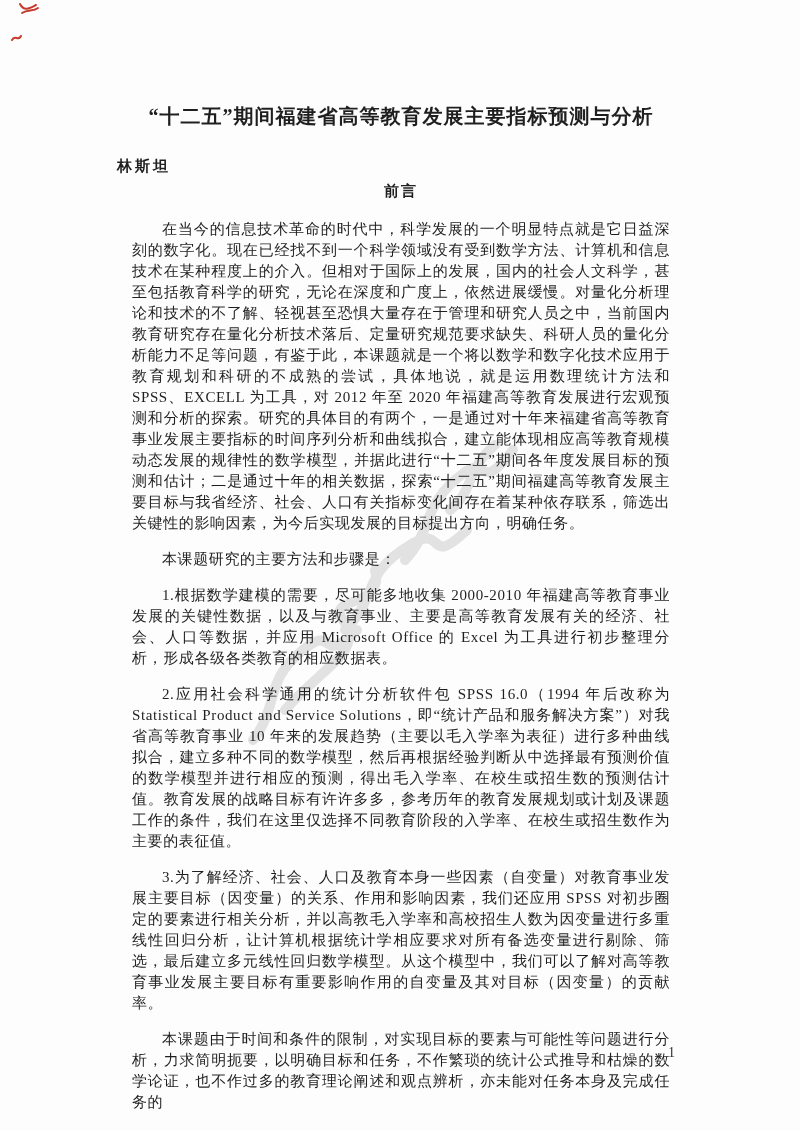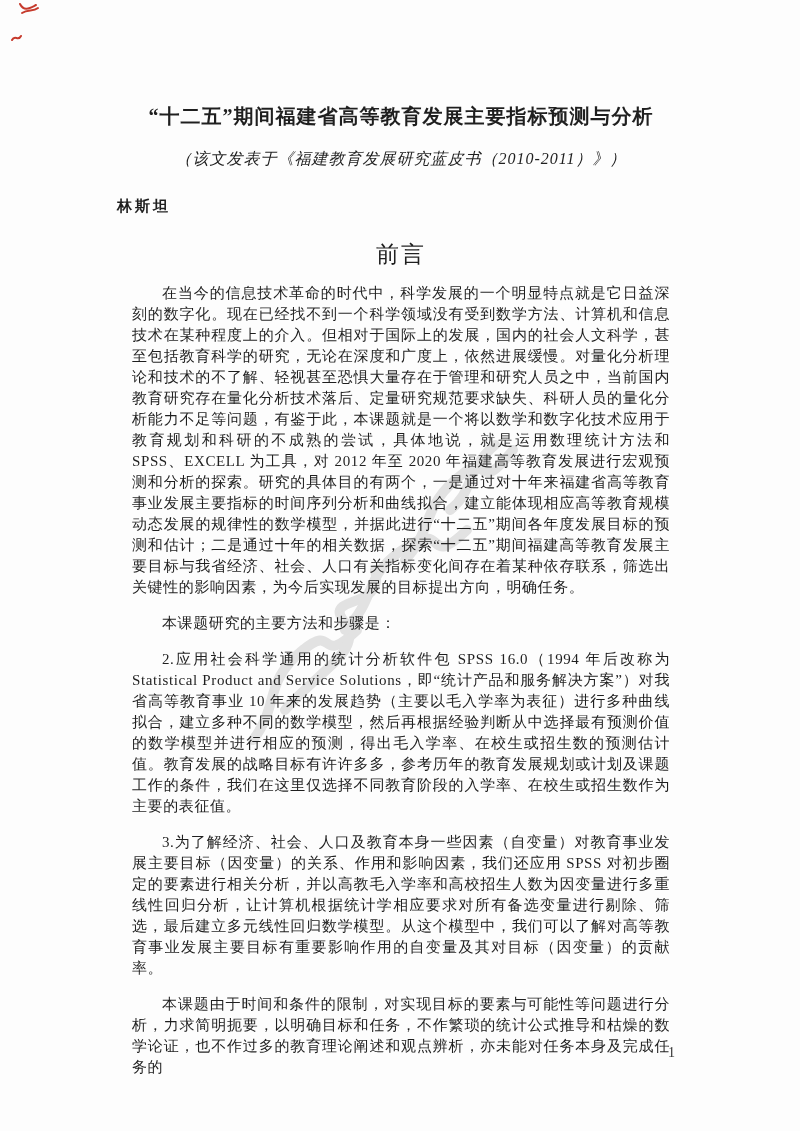--- a/index.html
+++ b/index.html
@@ -35,25 +35,25 @@
   }
   .author {
     margin-top: 26px;
     text-align: left;
     font-size: 15px;
     line-height: 21px;
     font-weight: bold;
     letter-spacing: 3px;
   }
   .section-heading {
-    margin-top: 24px;
+    margin-top: 0;
     text-align: center;
-    font-size: 23px;
+    font-size: 15px;
     line-height: 27px;
-    font-weight: normal;
+    font-weight: bold;
     letter-spacing: 2px;
     font-family: "Liberation Sans", "DejaVu Sans", sans-serif;
   }
   .body-text {
     margin-top: 11px;
     font-size: 15px;
     line-height: 21px;
     text-align: justify;
     text-justify: inter-ideograph;
     letter-spacing: 0.6px;
@@ -87,27 +87,27 @@
       <path d="M28 330 C55 295, 38 272, 78 240 C 112 212, 92 258, 132 220"></path>
       <path d="M60 300 C100 255, 140 240, 118 210 C 100 185, 160 200, 150 160"></path>
       <path d="M120 220 C155 185, 135 165, 185 135 C 222 112, 200 160, 242 120"></path>
       <path d="M180 150 C210 118, 195 95, 240 62 C 265 45, 252 85, 288 40"></path>
       <path d="M225 100 C250 80, 240 60, 270 35"></path>
     </g>
   </svg>
 
   <div class="content">
     <div class="title">“十二五”期间福建省高等教育发展主要指标预测与分析</div>
-    <div class="subtitle">（该文发表于《福建教育发展研究蓝皮书（2010-2011）》）</div>
     <div class="author">林斯坦</div>
     <div class="section-heading">前言</div>
 
     <div class="body-text">
       <p>在当今的信息技术革命的时代中，科学发展的一个明显特点就是它日益深刻的数字化。现在已经找不到一个科学领域没有受到数学方法、计算机和信息技术在某种程度上的介入。但相对于国际上的发展，国内的社会人文科学，甚至包括教育科学的研究，无论在深度和广度上，依然进展缓慢。对量化分析理论和技术的不了解、轻视甚至恐惧大量存在于管理和研究人员之中，当前国内教育研究存在量化分析技术落后、定量研究规范要求缺失、科研人员的量化分析能力不足等问题，有鉴于此，本课题就是一个将以数学和数字化技术应用于教育规划和科研的不成熟的尝试，具体地说，就是运用数理统计方法和 SPSS、EXCELL 为工具，对 2012 年至 2020 年福建高等教育发展进行宏观预测和分析的探索。研究的具体目的有两个，一是通过对十年来福建省高等教育事业发展主要指标的时间序列分析和曲线拟合，建立能体现相应高等教育规模动态发展的规律性的数学模型，并据此进行“十二五”期间各年度发展目标的预测和估计；二是通过十年的相关数据，探索“十二五”期间福建高等教育发展主要目标与我省经济、社会、人口有关指标变化间存在着某种依存联系，筛选出关键性的影响因素，为今后实现发展的目标提出方向，明确任务。</p>
       <p>本课题研究的主要方法和步骤是：</p>
+      <p>1.根据数学建模的需要，尽可能多地收集 2000-2010 年福建高等教育事业发展的关键性数据，以及与教育事业、主要是高等教育发展有关的经济、社会、人口等数据，并应用 Microsoft Office 的 Excel 为工具进行初步整理分析，形成各级各类教育的相应数据表。</p>
       <p>2.应用社会科学通用的统计分析软件包 SPSS 16.0（1994 年后改称为 Statistical Product and Service Solutions，即“统计产品和服务解决方案”）对我省高等教育事业 10 年来的发展趋势（主要以毛入学率为表征）进行多种曲线拟合，建立多种不同的数学模型，然后再根据经验判断从中选择最有预测价值的数学模型并进行相应的预测，得出毛入学率、在校生或招生数的预测估计值。教育发展的战略目标有许许多多，参考历年的教育发展规划或计划及课题工作的条件，我们在这里仅选择不同教育阶段的入学率、在校生或招生数作为主要的表征值。</p>
       <p>3.为了解经济、社会、人口及教育本身一些因素（自变量）对教育事业发展主要目标（因变量）的关系、作用和影响因素，我们还应用 SPSS 对初步圈定的要素进行相关分析，并以高教毛入学率和高校招生人数为因变量进行多重线性回归分析，让计算机根据统计学相应要求对所有备选变量进行剔除、筛选，最后建立多元线性回归数学模型。从这个模型中，我们可以了解对高等教育事业发展主要目标有重要影响作用的自变量及其对目标（因变量）的贡献率。</p>
       <p>本课题由于时间和条件的限制，对实现目标的要素与可能性等问题进行分析，力求简明扼要，以明确目标和任务，不作繁琐的统计公式推导和枯燥的数学论证，也不作过多的教育理论阐述和观点辨析，亦未能对任务本身及完成任务的</p>
     </div>
   </div>
 
   <div class="page-number">1</div>
 </div>
 
 </body></html>

